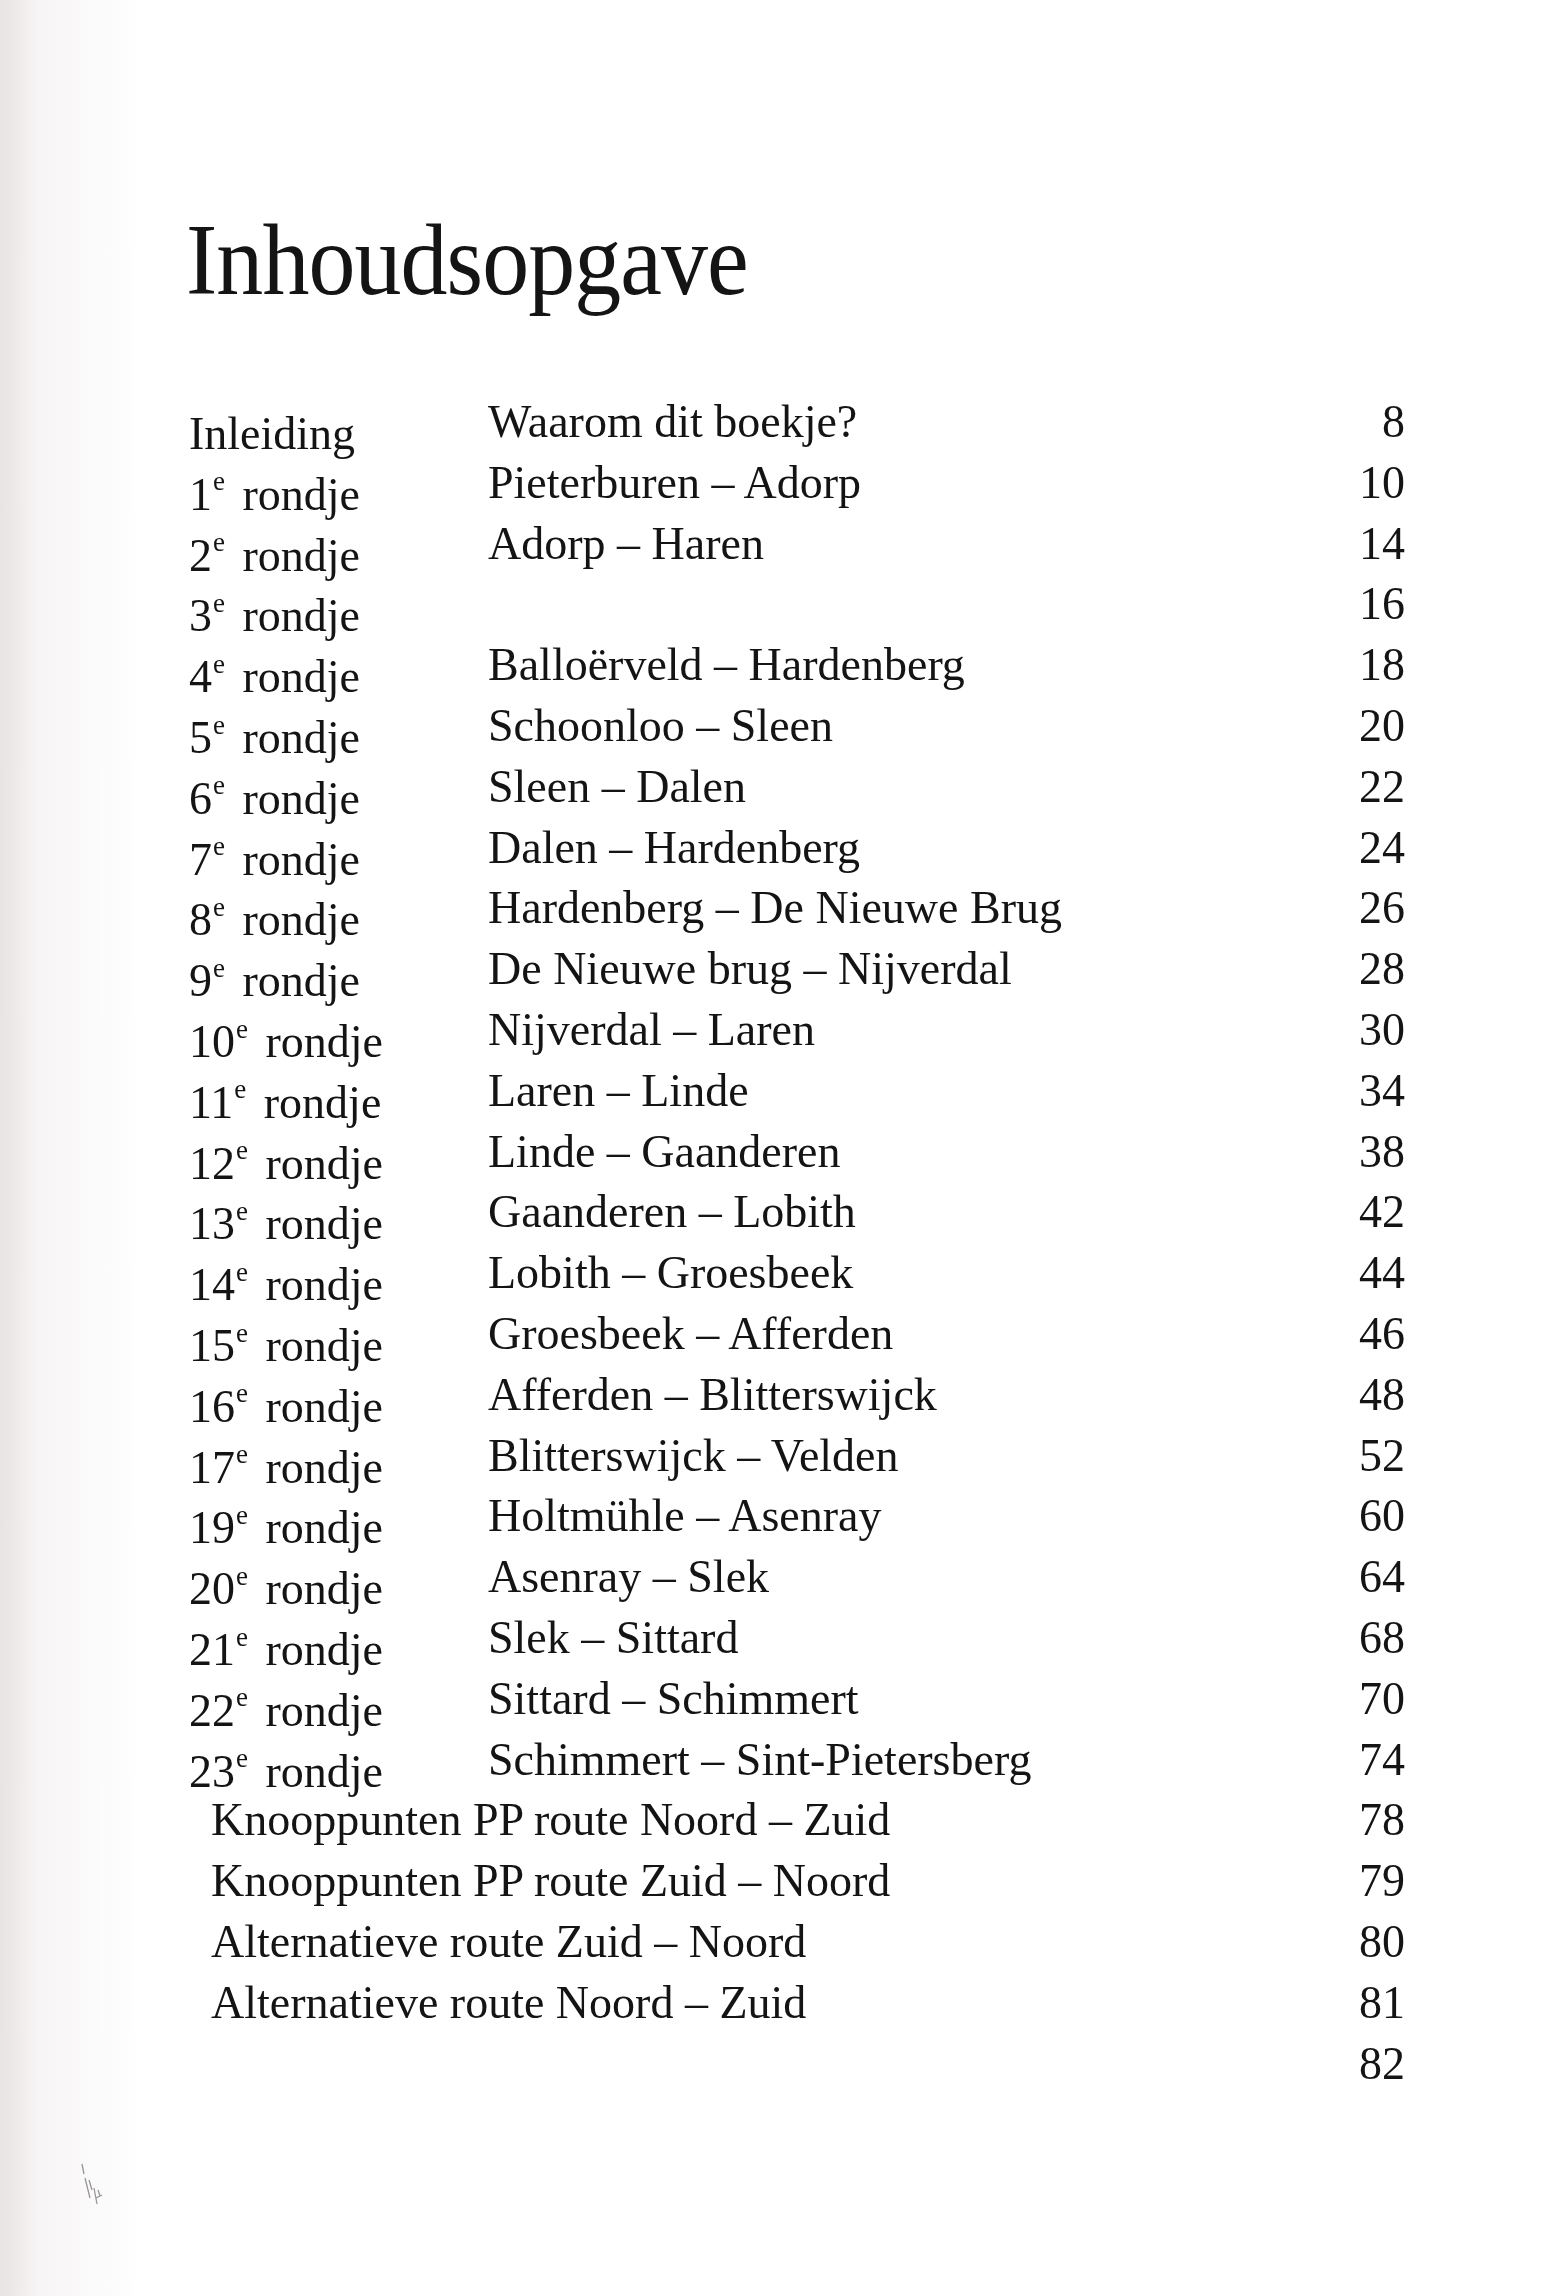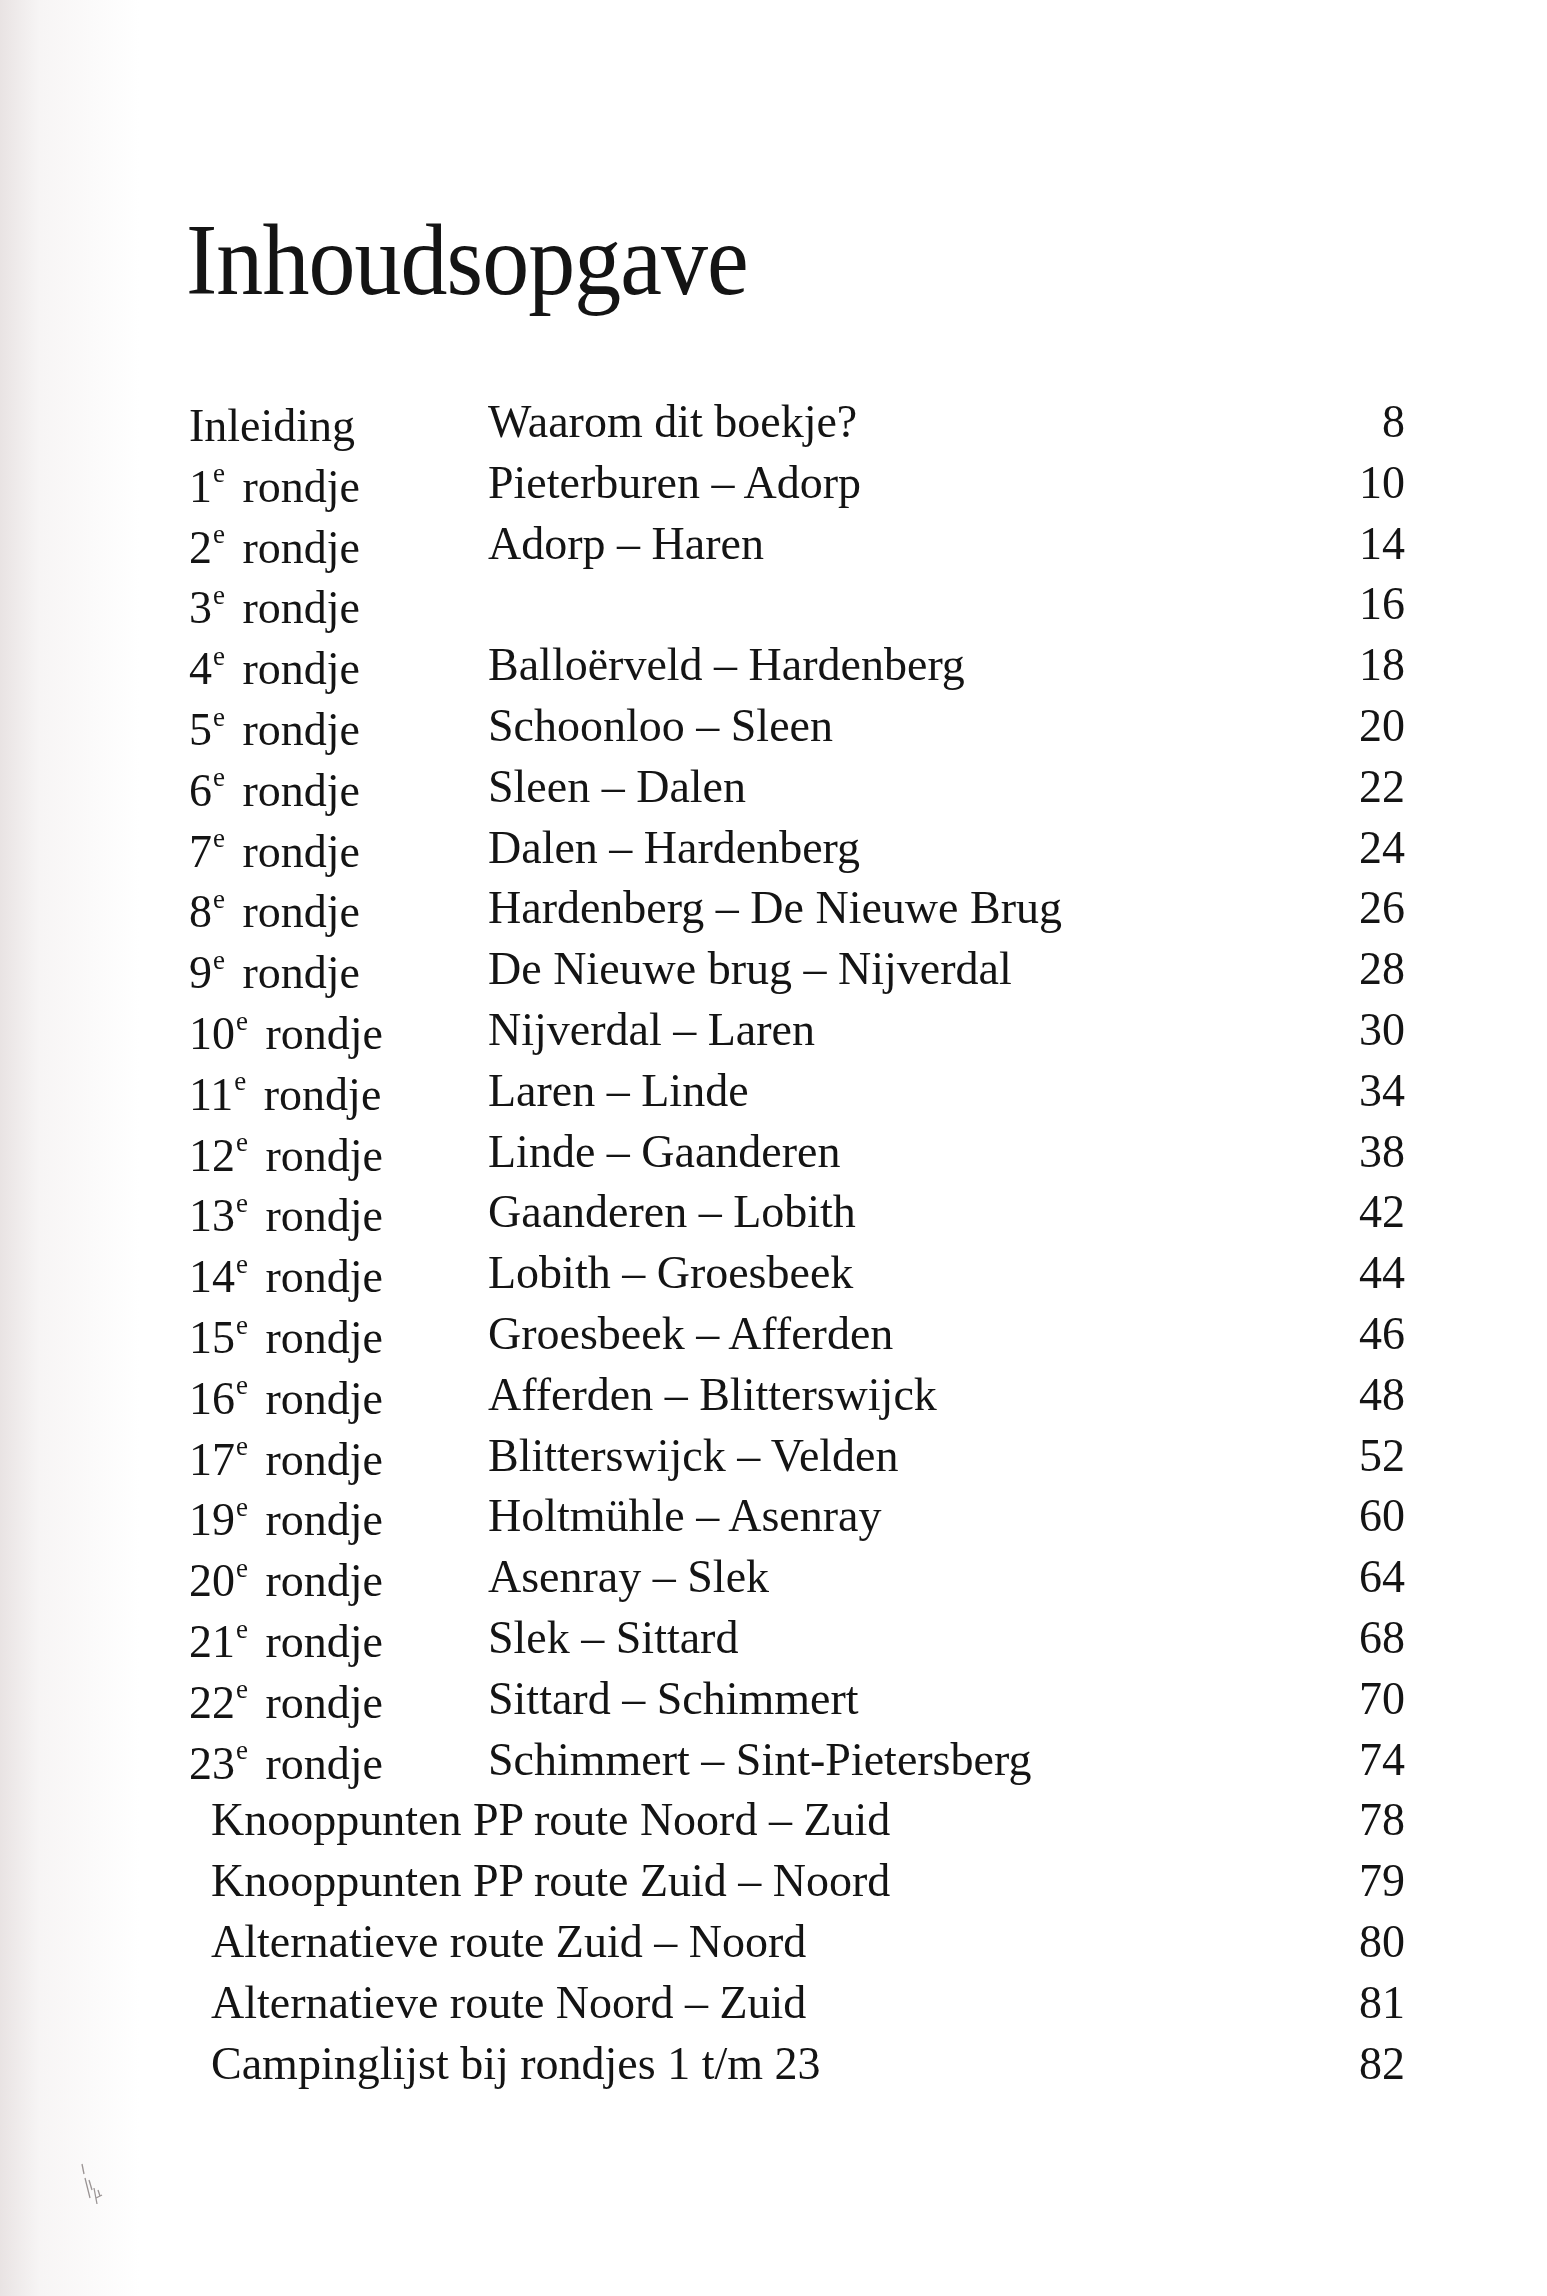--- a/index.html
+++ b/index.html
@@ -53,21 +53,21 @@
     .toc-row {
       position: relative;
       height: 60.8px;
       line-height: 60.8px;
       font-size: 46px;
       white-space: nowrap;
     }
     .col-left {
       position: absolute;
       left: 0;
-      top: 4px;
+      top: 12px;
       text-align: center;
     }
     .col-left .num {
     }
     .col-left sup {
       font-size: 27px;
       line-height: 0;
       position: relative;
       top: -3px;
       margin-left: 1px;
@@ -267,18 +267,17 @@
     <span class="col-full">Alternatieve route Zuid – Noord</span>
     <span class="col-page">80</span>
   </div>
 
   <div class="toc-row">
     <span class="col-full">Alternatieve route Noord – Zuid</span>
     <span class="col-page">81</span>
   </div>
 
   <div class="toc-row">
-    <span class="col-full">Campinglijst  bij rondjes 1 t/m 23</span>
     <span class="col-page">82</span>
   </div>
 </div>
 
 </div>
 
 </body></html>

